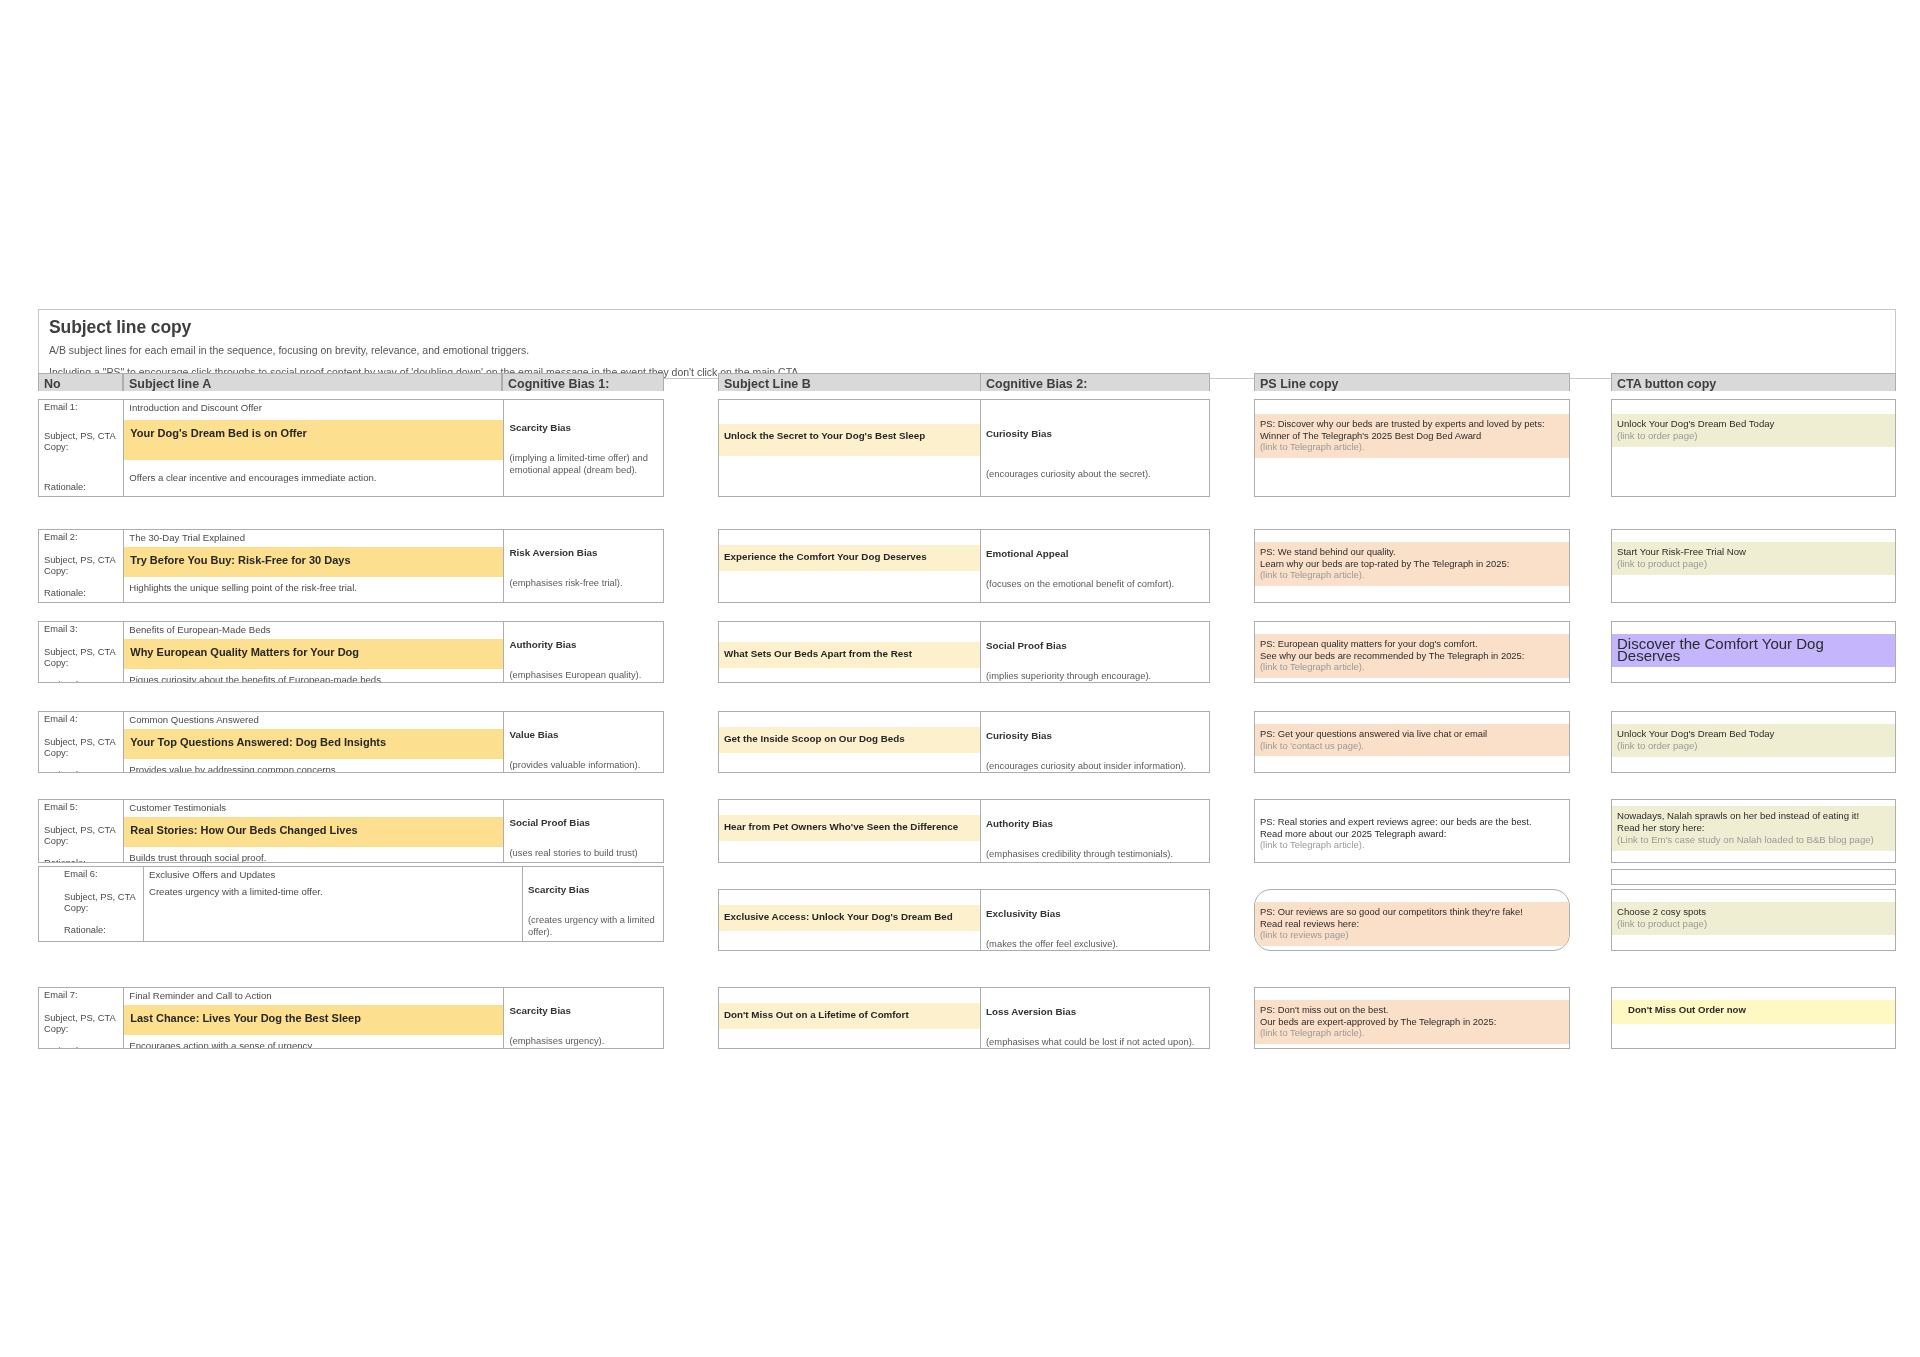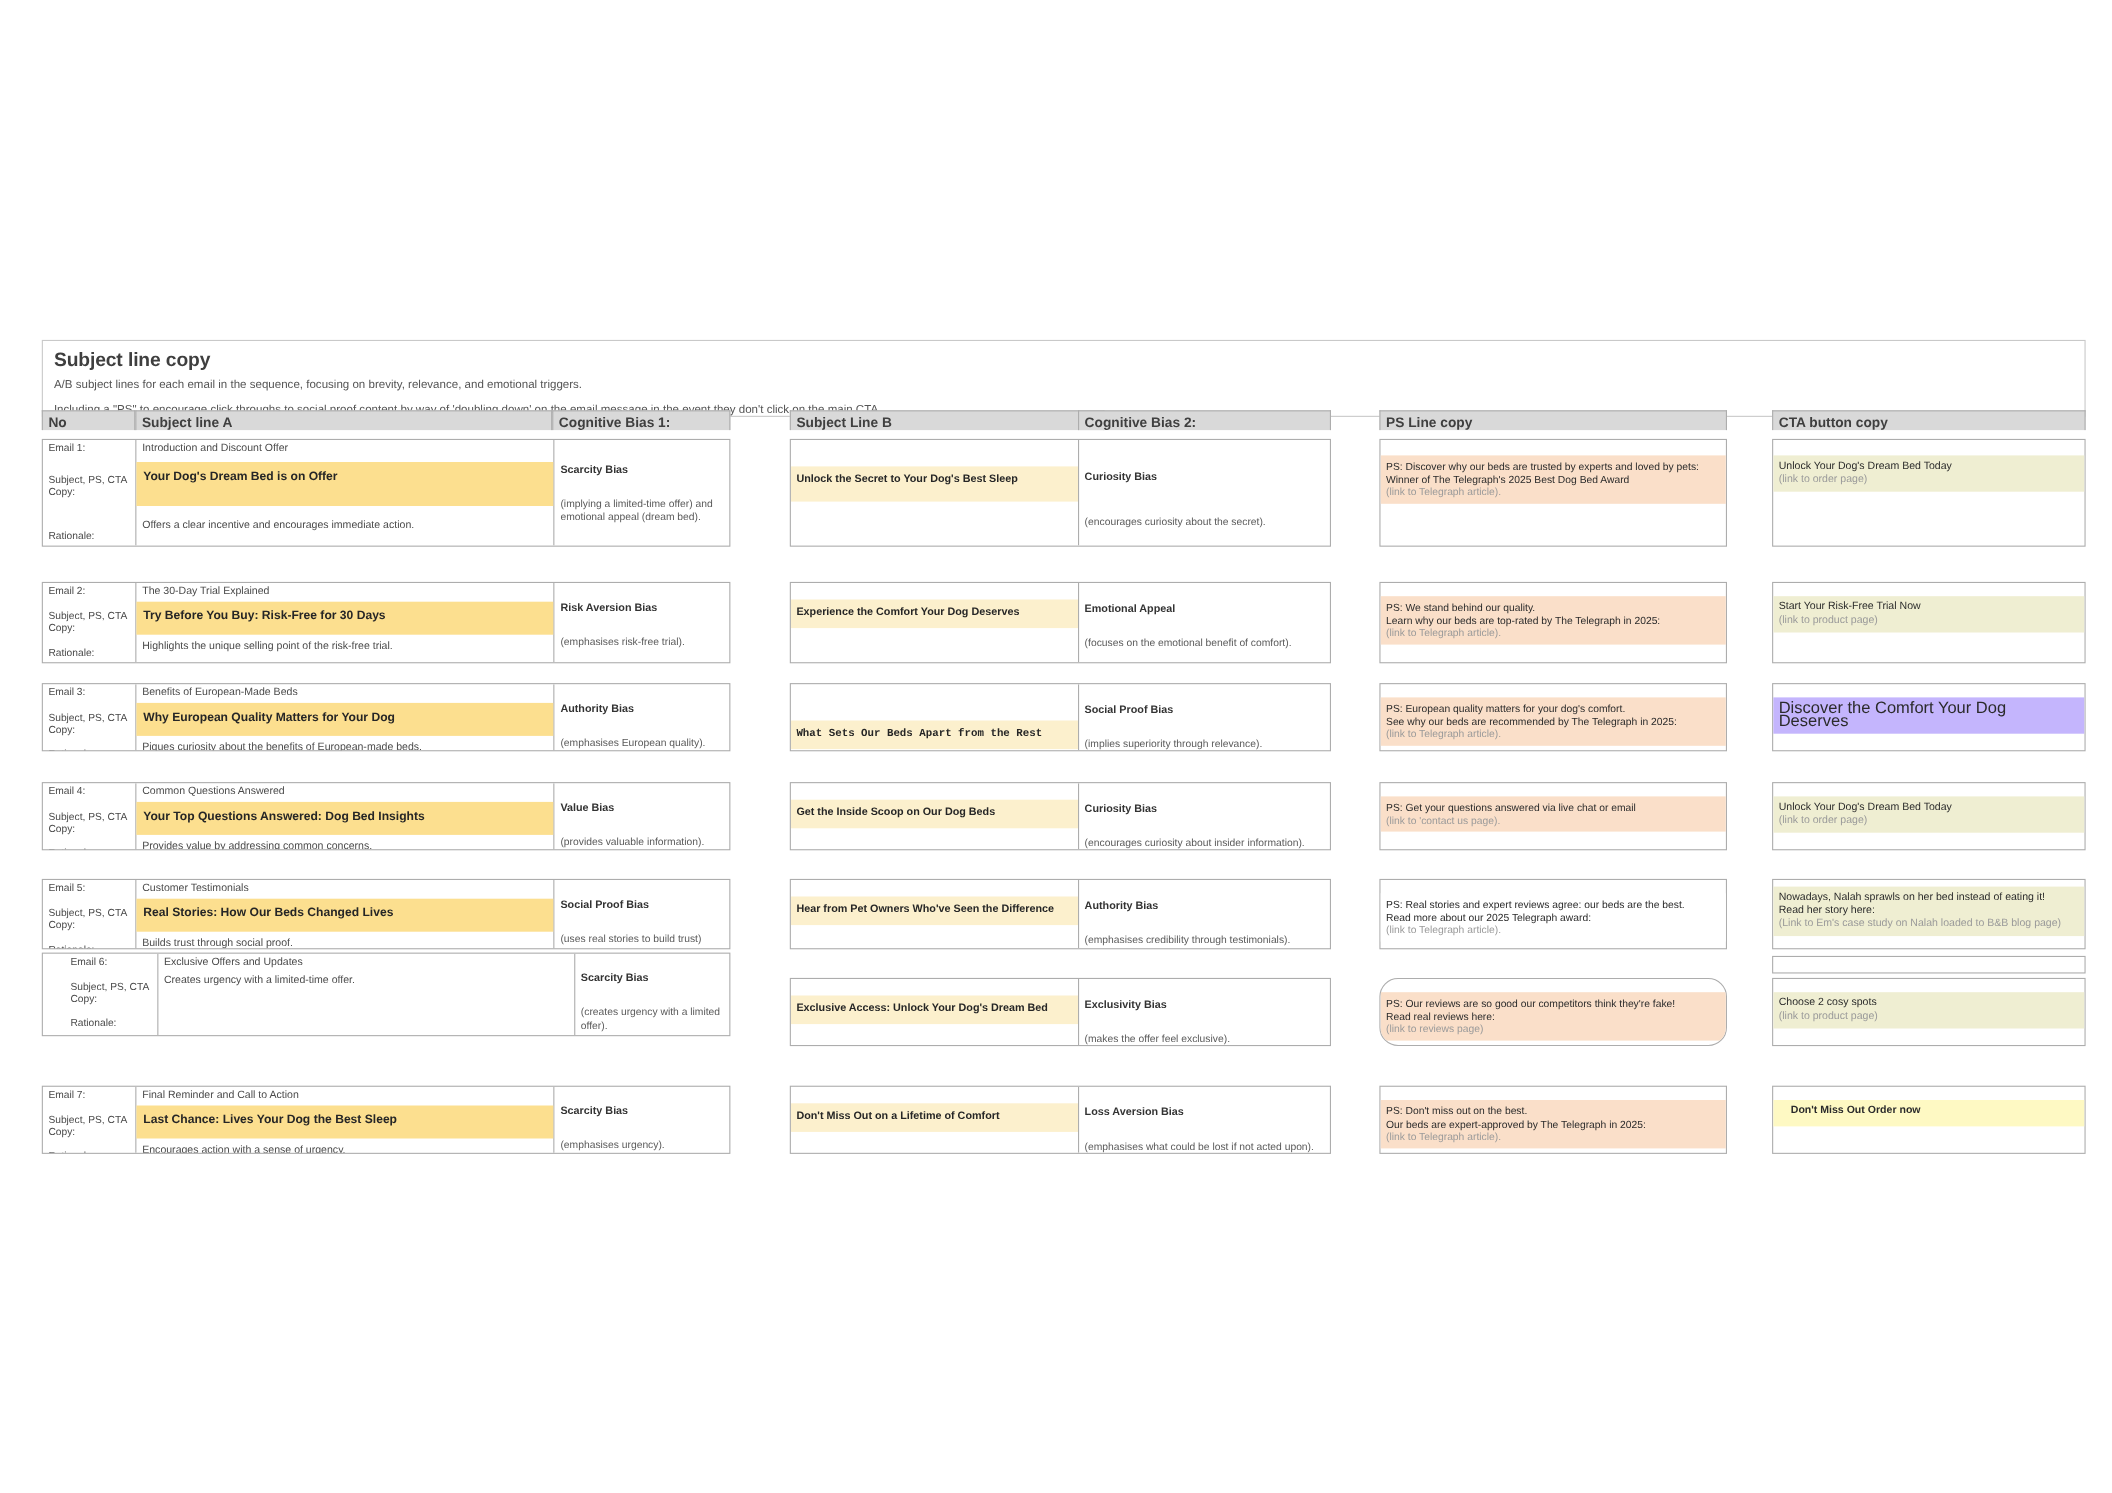--- a/index.html
+++ b/index.html
@@ -305,25 +305,25 @@
           </div>
           <div class="c-biasb">
             <div class="bias-name" style="margin-top: 16px;">Emotional Appeal</div>
             <div class="bias-desc" style="margin-top: 16px;">(focuses on the emotional benefit of comfort).</div>
           </div>
         </div>
       </div>
       <div class="block b-block" style="top: 621px; height: 62px; overflow: hidden;">
         <div class="b-inner">
           <div class="c-subb">
-            <div class="hl-cream" style="margin-top: 33px; height: 26px; font-family: Liberation Mono, monospace;">What Sets Our Beds Apart from the Rest</div>
+            <div class="hl-cream" style="margin-top: 20px; height: 26px;">What Sets Our Beds Apart from the Rest</div>
           </div>
           <div class="c-biasb">
             <div class="bias-name" style="margin-top: 16px;">Social Proof Bias</div>
-            <div class="bias-desc" style="margin-top: 16px;">(implies superiority through relevance).</div>
+            <div class="bias-desc" style="margin-top: 16px;">(implies superiority through encourage).</div>
           </div>
         </div>
       </div>
       <div class="block b-block" style="top: 711px; height: 62px; overflow: hidden;">
         <div class="b-inner">
           <div class="c-subb">
             <div class="hl-cream" style="margin-top: 15px; height: 26px;">Get the Inside Scoop on Our Dog Beds</div>
           </div>
           <div class="c-biasb">
             <div class="bias-name" style="margin-top: 16px;">Curiosity Bias</div>

